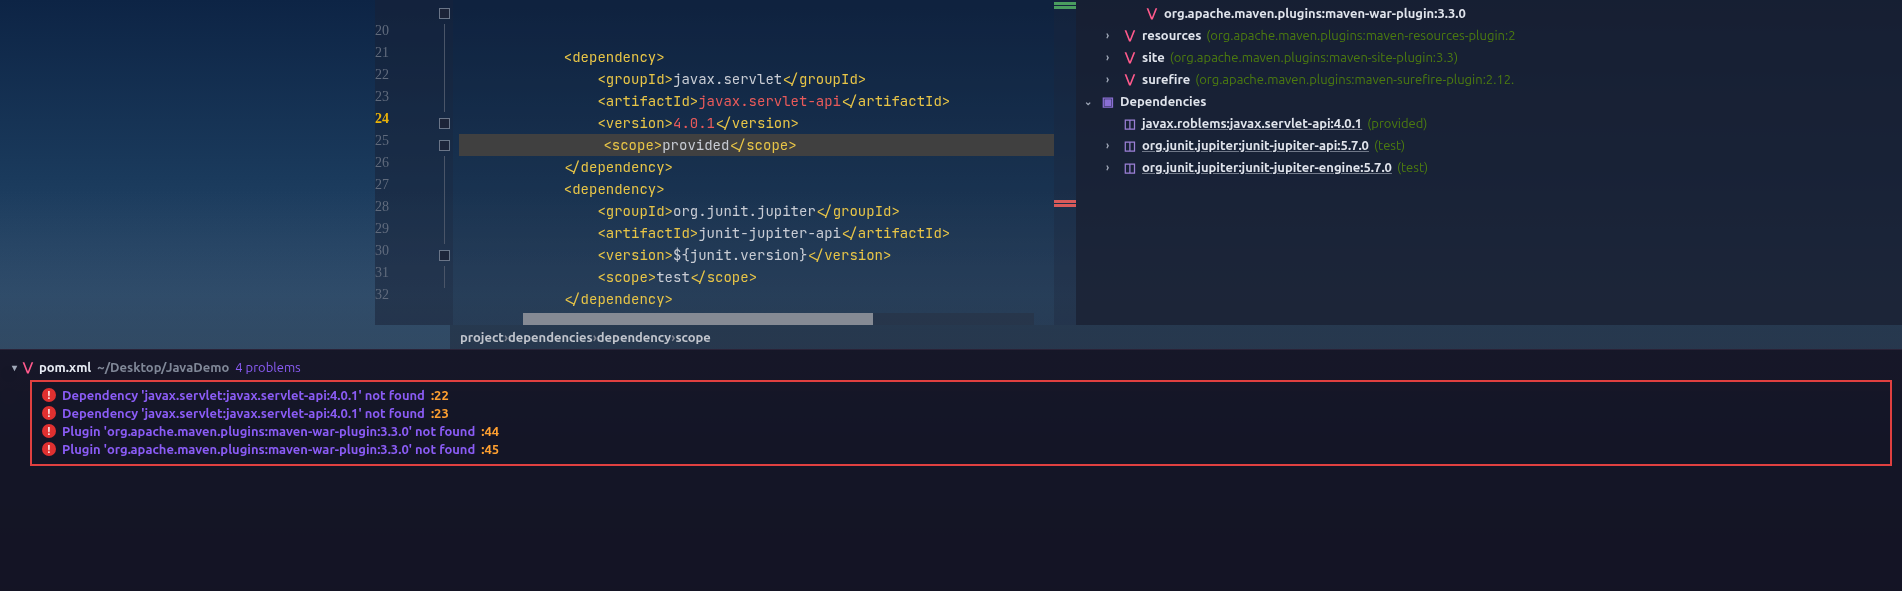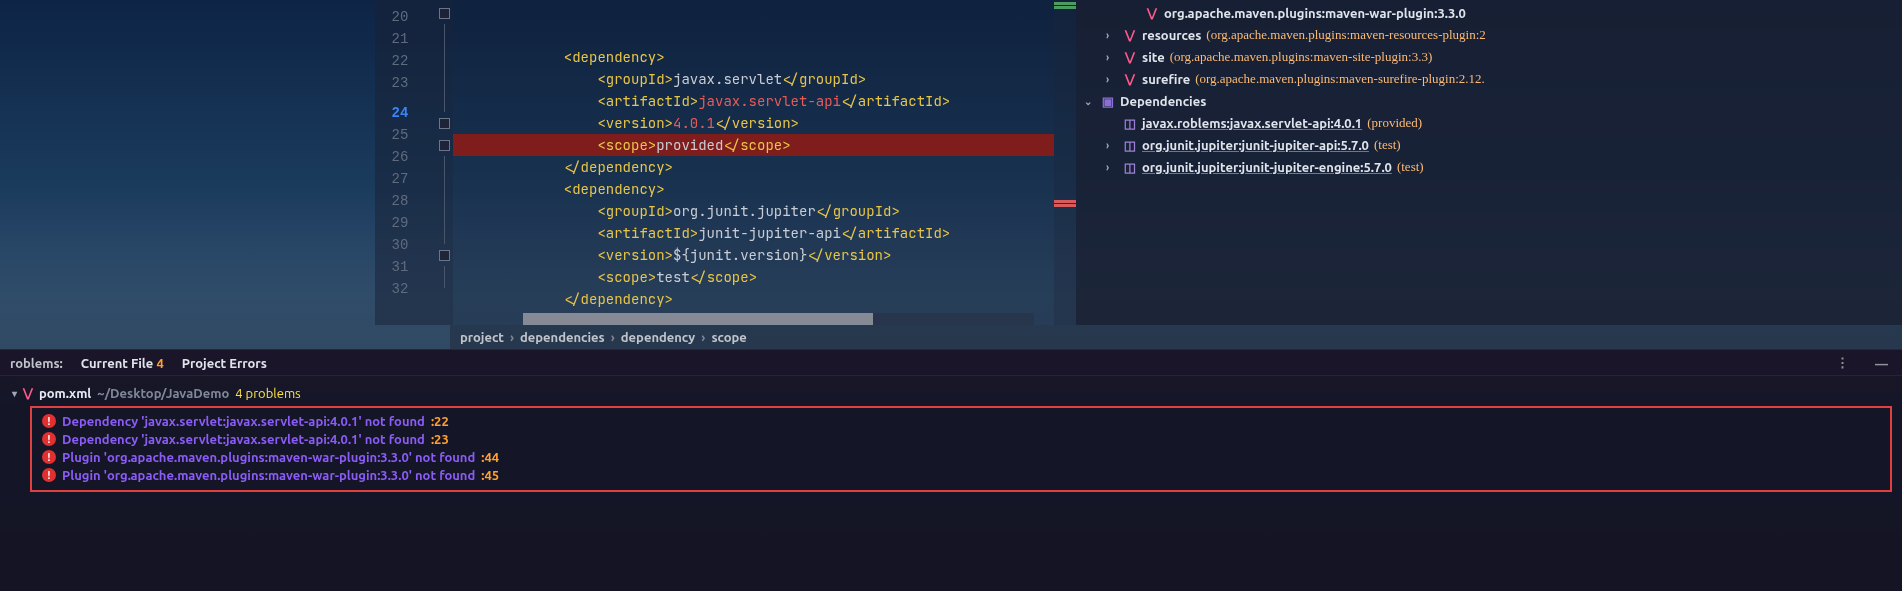--- a/index.html
+++ b/index.html
@@ -19,71 +19,71 @@
 .bg-mountains::before {
   content: '';
   position: absolute; bottom: 200px; left: 0; right: 0; height: 200px;
   background: linear-gradient(180deg, transparent, rgba(60,80,100,0.6));
 }
 .main-wrap { position: relative; z-index: 1; height: 100%; display: flex; flex-direction: column; }
 .top-area { display: flex; height: 325px; }
 .editor-pane { flex: 1; display: flex; background: rgba(20,30,50,0.3); position: relative; margin-left: 375px; }
 .gutter {
   width: 60px; padding-right: 10px;
-  font-family: Liberation Mono, monospace;
+  font-family: Liberation Serif, serif;
   font-size: 14px; line-height: 22px;
-  color: #606b7d; text-align: center;
+  color: #606b7d; text-align: left;
   background: rgba(30,35,55,0.3);
-  padding-top: 6px;
+  padding-top: 20px;
 }
 .gutter .ln { height: 22px; }
-.gutter .ln.hl { color: #3b82f6; font-weight: bold; margin-top: 8px; }
+.gutter .ln.hl { color: #eab308; font-weight: bold; }
 .fold-col {
   width: 18px; background: rgba(30,35,55,0.3);
   display: flex; flex-direction: column; padding-top: 2px;
 }
 .fold-col .fm { height: 22px; display: flex; align-items: center; justify-content: center; position: relative; }
 .fold-col .fm.line::after { content:''; position:absolute; top:0; bottom:0; left:50%; width:1px; background:#4a5568; }
 .fold-col .fm.open::before { content:''; width:9px; height:9px; border:1px solid #6a7588; background:rgba(30,35,55,0.9); position:relative; z-index:1; }
 .code-body {
   flex: 1; font-family: 'JetBrains Mono', 'Consolas', monospace;
   font-size: 14px; line-height: 22px; padding-top: 2px; position: relative;
   white-space: pre; overflow: hidden;
 }
 .code-body .row { height: 22px; padding-left: 10px; }
-.code-body .row.hl { background: #7f1d1d; }
+.code-body .row.hl { background: #404040; margin-left: 6px; }
 .t-tag { color: #e8c547; }
 .t-err { color: #e85a5a; }
 .t-val { color: #c8ccd4; }
 .t-cls { color: #e8c547; }
 .scrollbar-h { position: absolute; bottom: 0; left: 70px; right: 20px; height: 12px; background: rgba(40,40,50,0.3); }
 .scrollbar-h .thumb { height: 100%; background: #858a94; width: 350px; }
 .minimap { width: 22px; background: rgba(30,35,55,0.3); position: relative; }
 .minimap .mark { position: absolute; right: 0; left: 0; height: 3px; }
 .minimap .mark.green { background: #4a9d5f; }
 .minimap .mark.red { background: #d85a5a; }
 
 .side-panel {
   width: 826px; background: rgba(25,30,48,0.85);
   padding: 2px 0; overflow: hidden;
   font-size: 13px; font-weight: bold;
 }
 .tree-row { height: 22px; display: flex; align-items: center; padding-left: 8px; gap: 5px; cursor: pointer; }
 .tree-arrow { width: 12px; color: #a0a8b8; font-size: 10px; }
 .tree-icon { width: 14px; height: 14px; display: inline-flex; align-items: center; justify-content: center; }
 .tree-label { color: #e0e4ec; font-weight: bold; }
-.tree-sub { color: #fdba74; font-weight: normal; font-family: Liberation Serif, serif; }
+.tree-sub { color: #4d7c0f; font-weight: normal; }
 .tree-dep { text-decoration: underline; text-decoration-color: #707888; }
 .ic-maven { color: #ff5a8c; font-size: 12px; }
 .ic-folder { color: #8a6fd4; }
 .ic-dep { color: #9a7fd4; }
 
 .breadcrumb {
   height: 24px; margin-left: 450px; padding: 0 10px;
-  display: flex; align-items: center; gap: 6px;
+  display: flex; align-items: center; gap: 0;
   font-size: 13px; color: #c0c4cc; font-weight: bold;
   background: rgba(25,30,45,0.4);
 }
 .breadcrumb .sep { color: #808490; }
 
 .problems-bar {
   height: 26px; display: flex; align-items: center;
   background: #1a1528; padding: 0 10px; gap: 18px;
   font-size: 13px; font-weight: bold;
   border-top: 1px solid #2a2538;
@@ -99,21 +99,21 @@
   padding: 6px 0; overflow: auto;
   border-top: 1px solid #2a2338;
 }
 .problems-body .file-head {
   display: flex; align-items: center; gap: 6px;
   padding: 4px 12px; font-size: 13px; font-weight: bold;
 }
 .problems-body .file-head .arrow { color: #a0a8b8; font-size: 10px; }
 .problems-body .file-head .fn { color: #e8ecf4; }
 .problems-body .file-head .path { color: #808898; font-weight: bold; }
-.problems-body .file-head .cnt { color: #fde047; font-weight: normal; }
+.problems-body .file-head .cnt { color: #8b5cf6; font-weight: normal; }
 .problem-box {
   margin: 2px 10px 2px 30px;
   border: 2px solid #e04040;
   padding: 4px 6px 6px 6px;
 }
 .problem-item {
   display: flex; align-items: center; gap: 6px;
   padding: 2px 4px; font-size: 13px; font-weight: bold;
 }
 .problem-item .ico { width: 14px; height: 14px; border-radius: 50%; background: #e03030; color: #fff; font-size: 10px; display: inline-flex; align-items: center; justify-content: center; }
@@ -222,31 +222,20 @@
   <div class="breadcrumb" id="breadcrumb">
       <span>project</span>
       <span class="sep">›</span>
       <span>dependencies</span>
       <span class="sep">›</span>
       <span>dependency</span>
       <span class="sep">›</span>
       <span>scope</span>
     </div>
 
-  <div class="problems-bar">
-    <span class="title">roblems:</span>
-    <span class="tab">
-      <span>Current File</span>
-      <span class="cnt">4</span>
-    </span>
-    <span class="tab">Project Errors</span>
-    <span class="spacer"></span>
-    <span class="btn">⋮</span>
-    <span class="btn">—</span>
-  </div>
 
   <div class="problems-body">
     <div class="file-head">
       <span class="arrow">▾</span>
       <span class="ic-maven">⋁</span>
       <span class="fn">pom.xml</span>
       <span class="path">~/Desktop/JavaDemo</span>
       <span class="cnt">4 problems</span>
     </div>
     <div class="problem-box" id="problembox">

